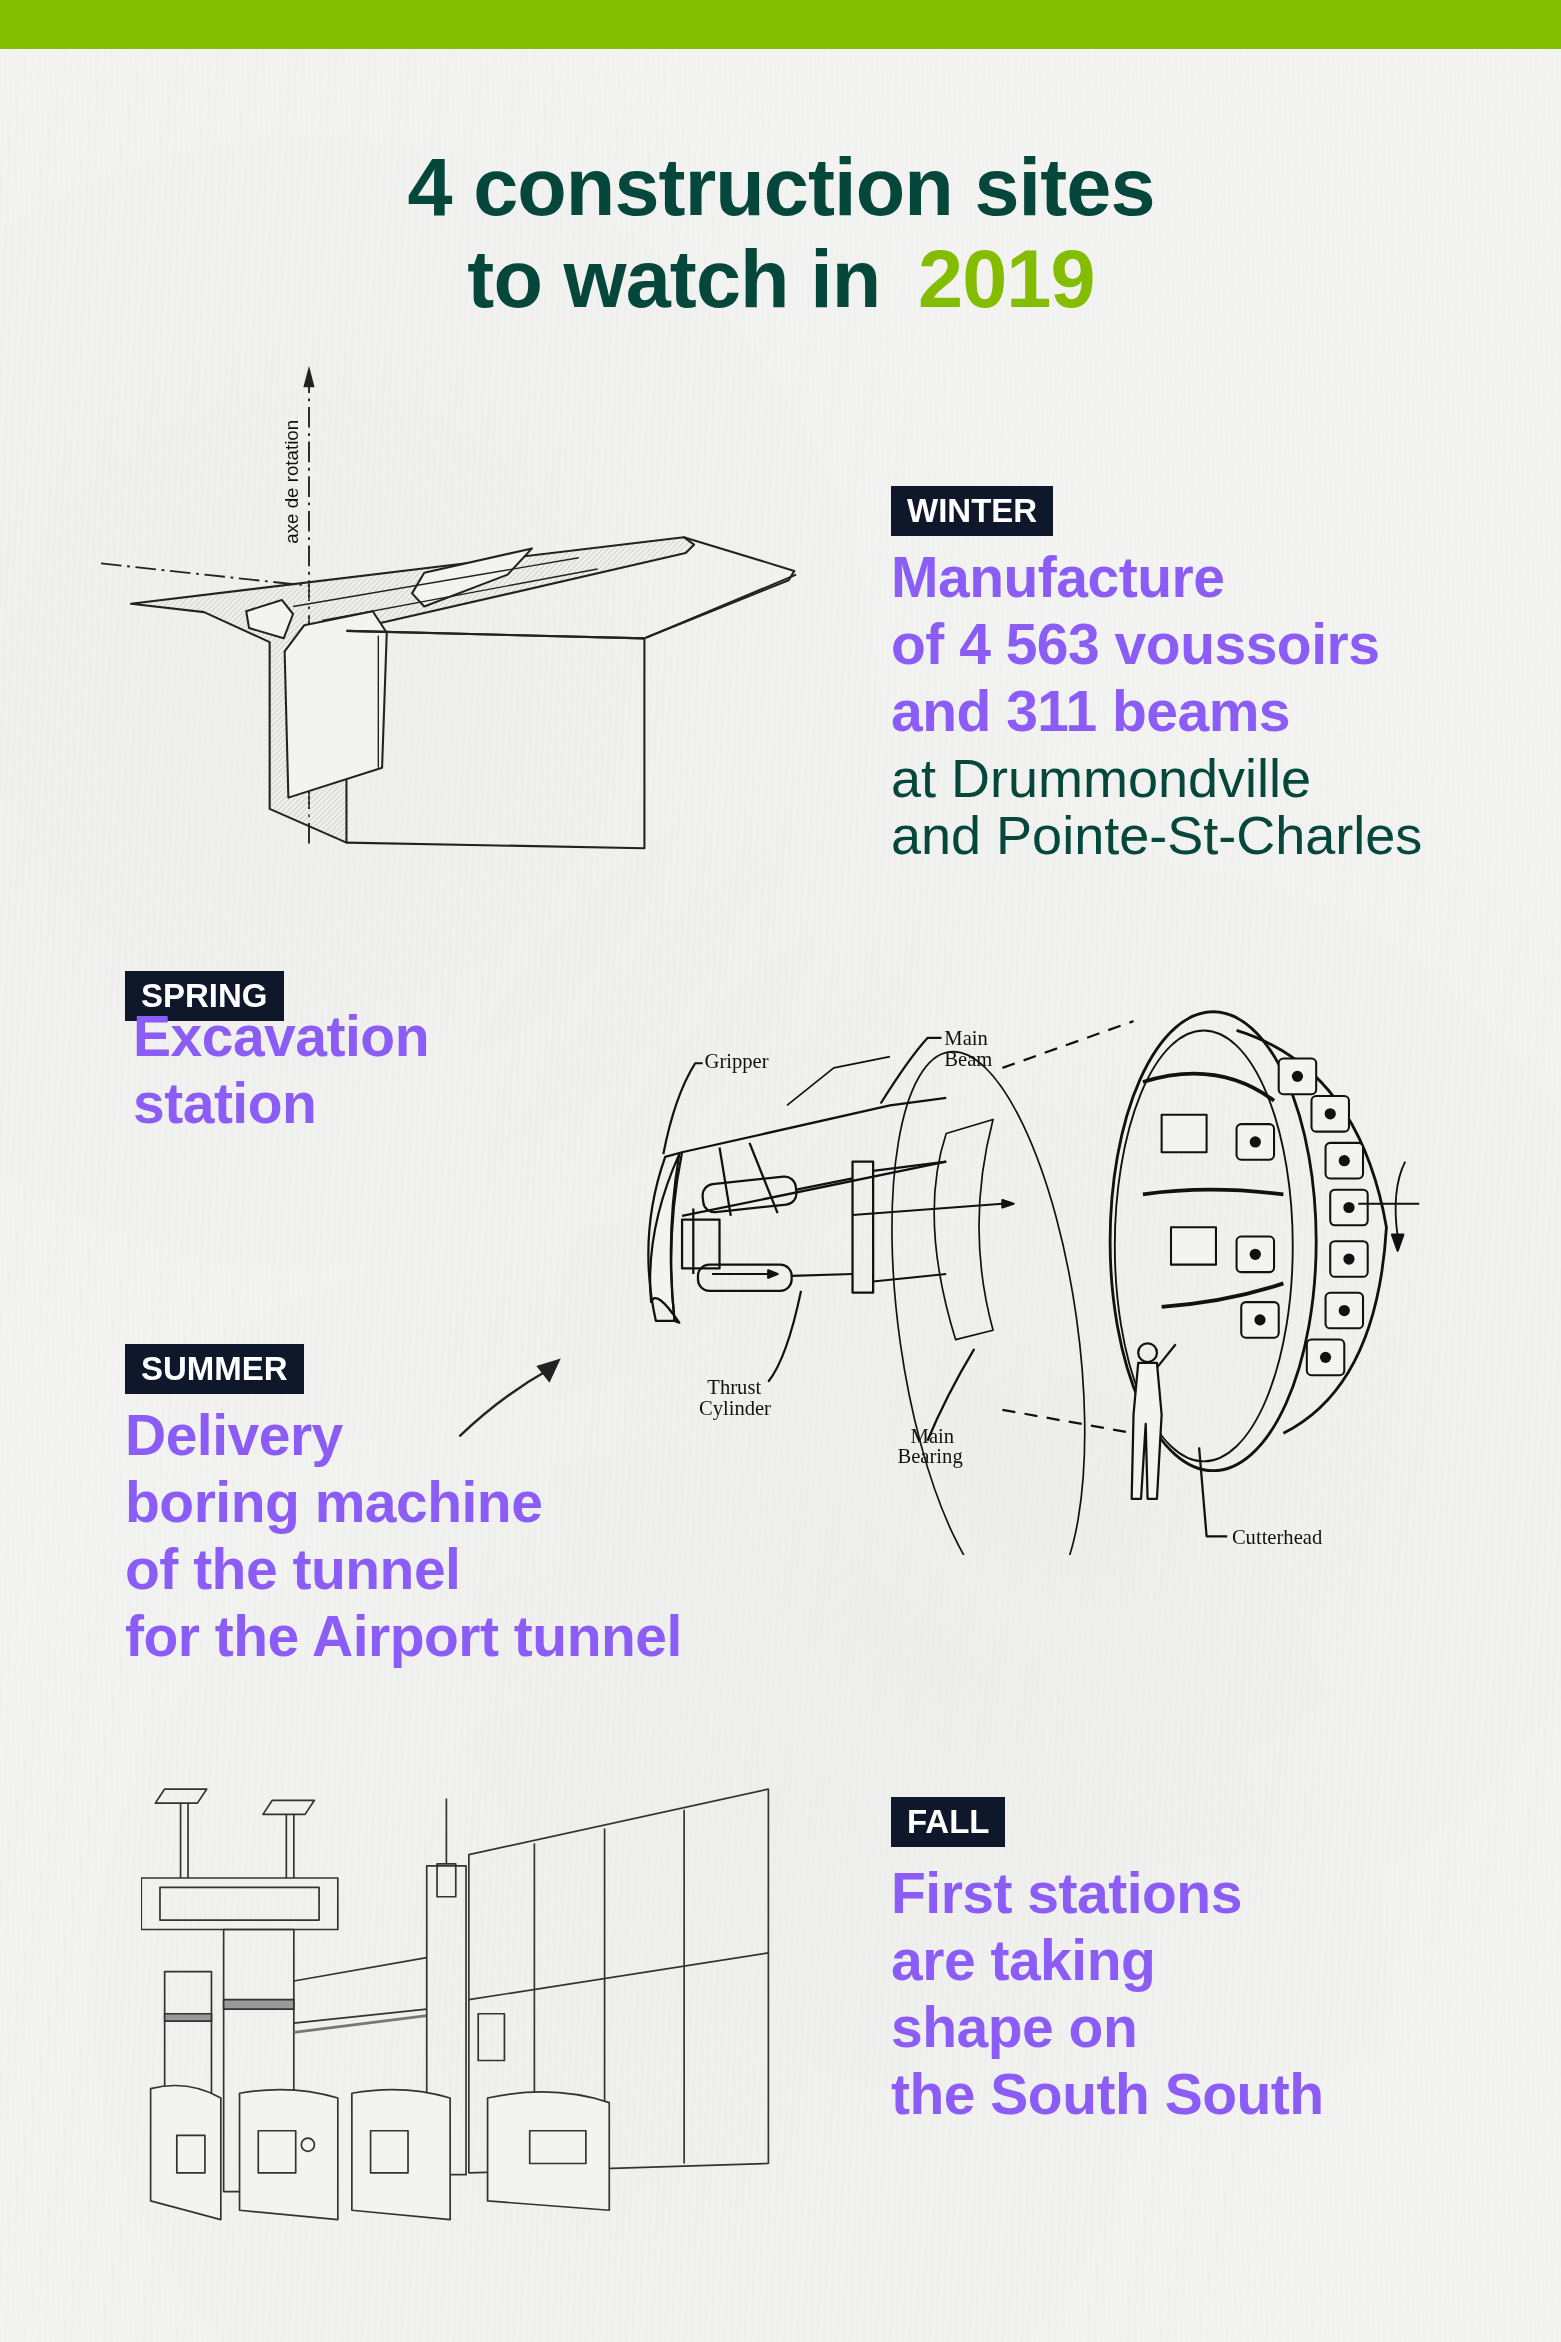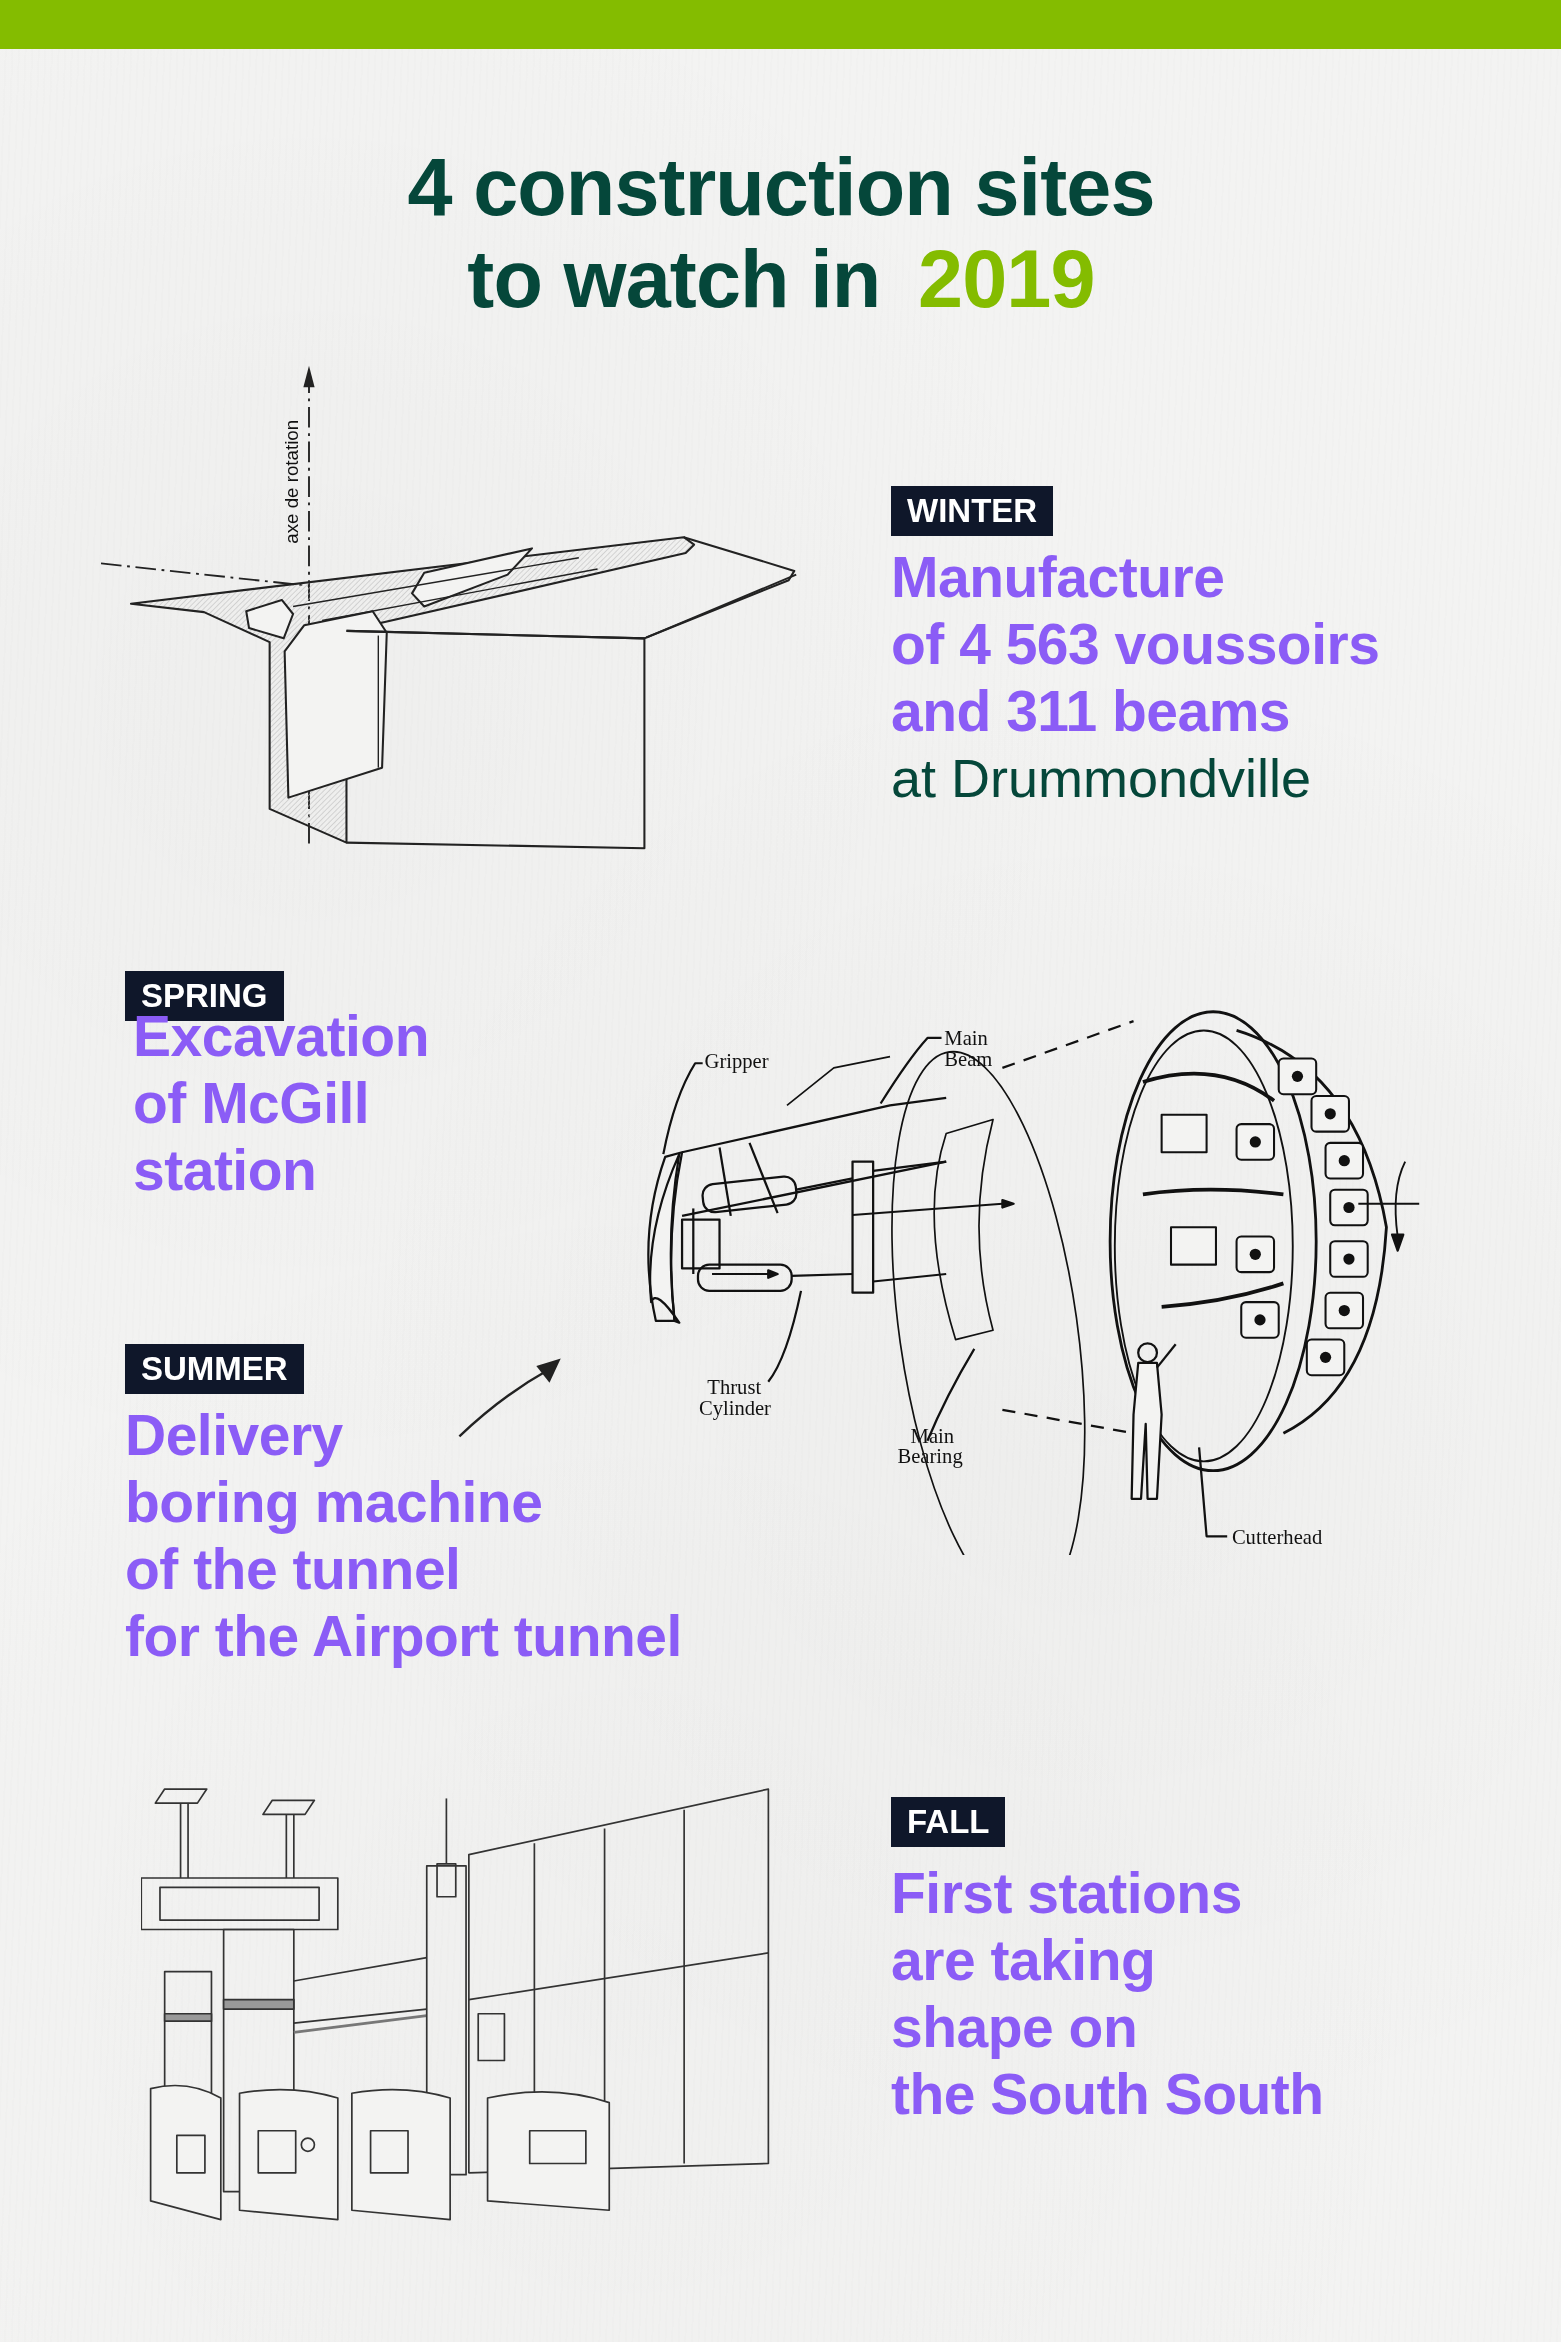--- a/index.html
+++ b/index.html
@@ -82,26 +82,26 @@
 </div>
 
 <div class="badge" style="left:891px; top:486px;">WINTER</div>
 <div class="headline" style="left:891px; top:544px;">
   <div>Manufacture</div>
   <div>of 4 563 voussoirs</div>
   <div>and 311 beams</div>
 </div>
 <div class="sub" style="left:891px; top:750px;">
   <div>at Drummondville</div>
+  <div>and Pointe-St-Charles</div>
 </div>
 
 <div class="badge" style="left:125px; top:971px;">SPRING</div>
 <div class="headline" style="left:125px; top:1003px;margin-left:8px;">
   <div>Excavation</div>
-  <div>of McGill</div>
   <div>station</div>
 </div>
 
 <div class="badge" style="left:125px; top:1344px;">SUMMER</div>
 <div class="headline" style="left:125px; top:1402px;">
   <div>Delivery</div>
   <div>boring machine</div>
   <div>of the tunnel</div>
   <div>for the Airport tunnel</div>
 </div>

